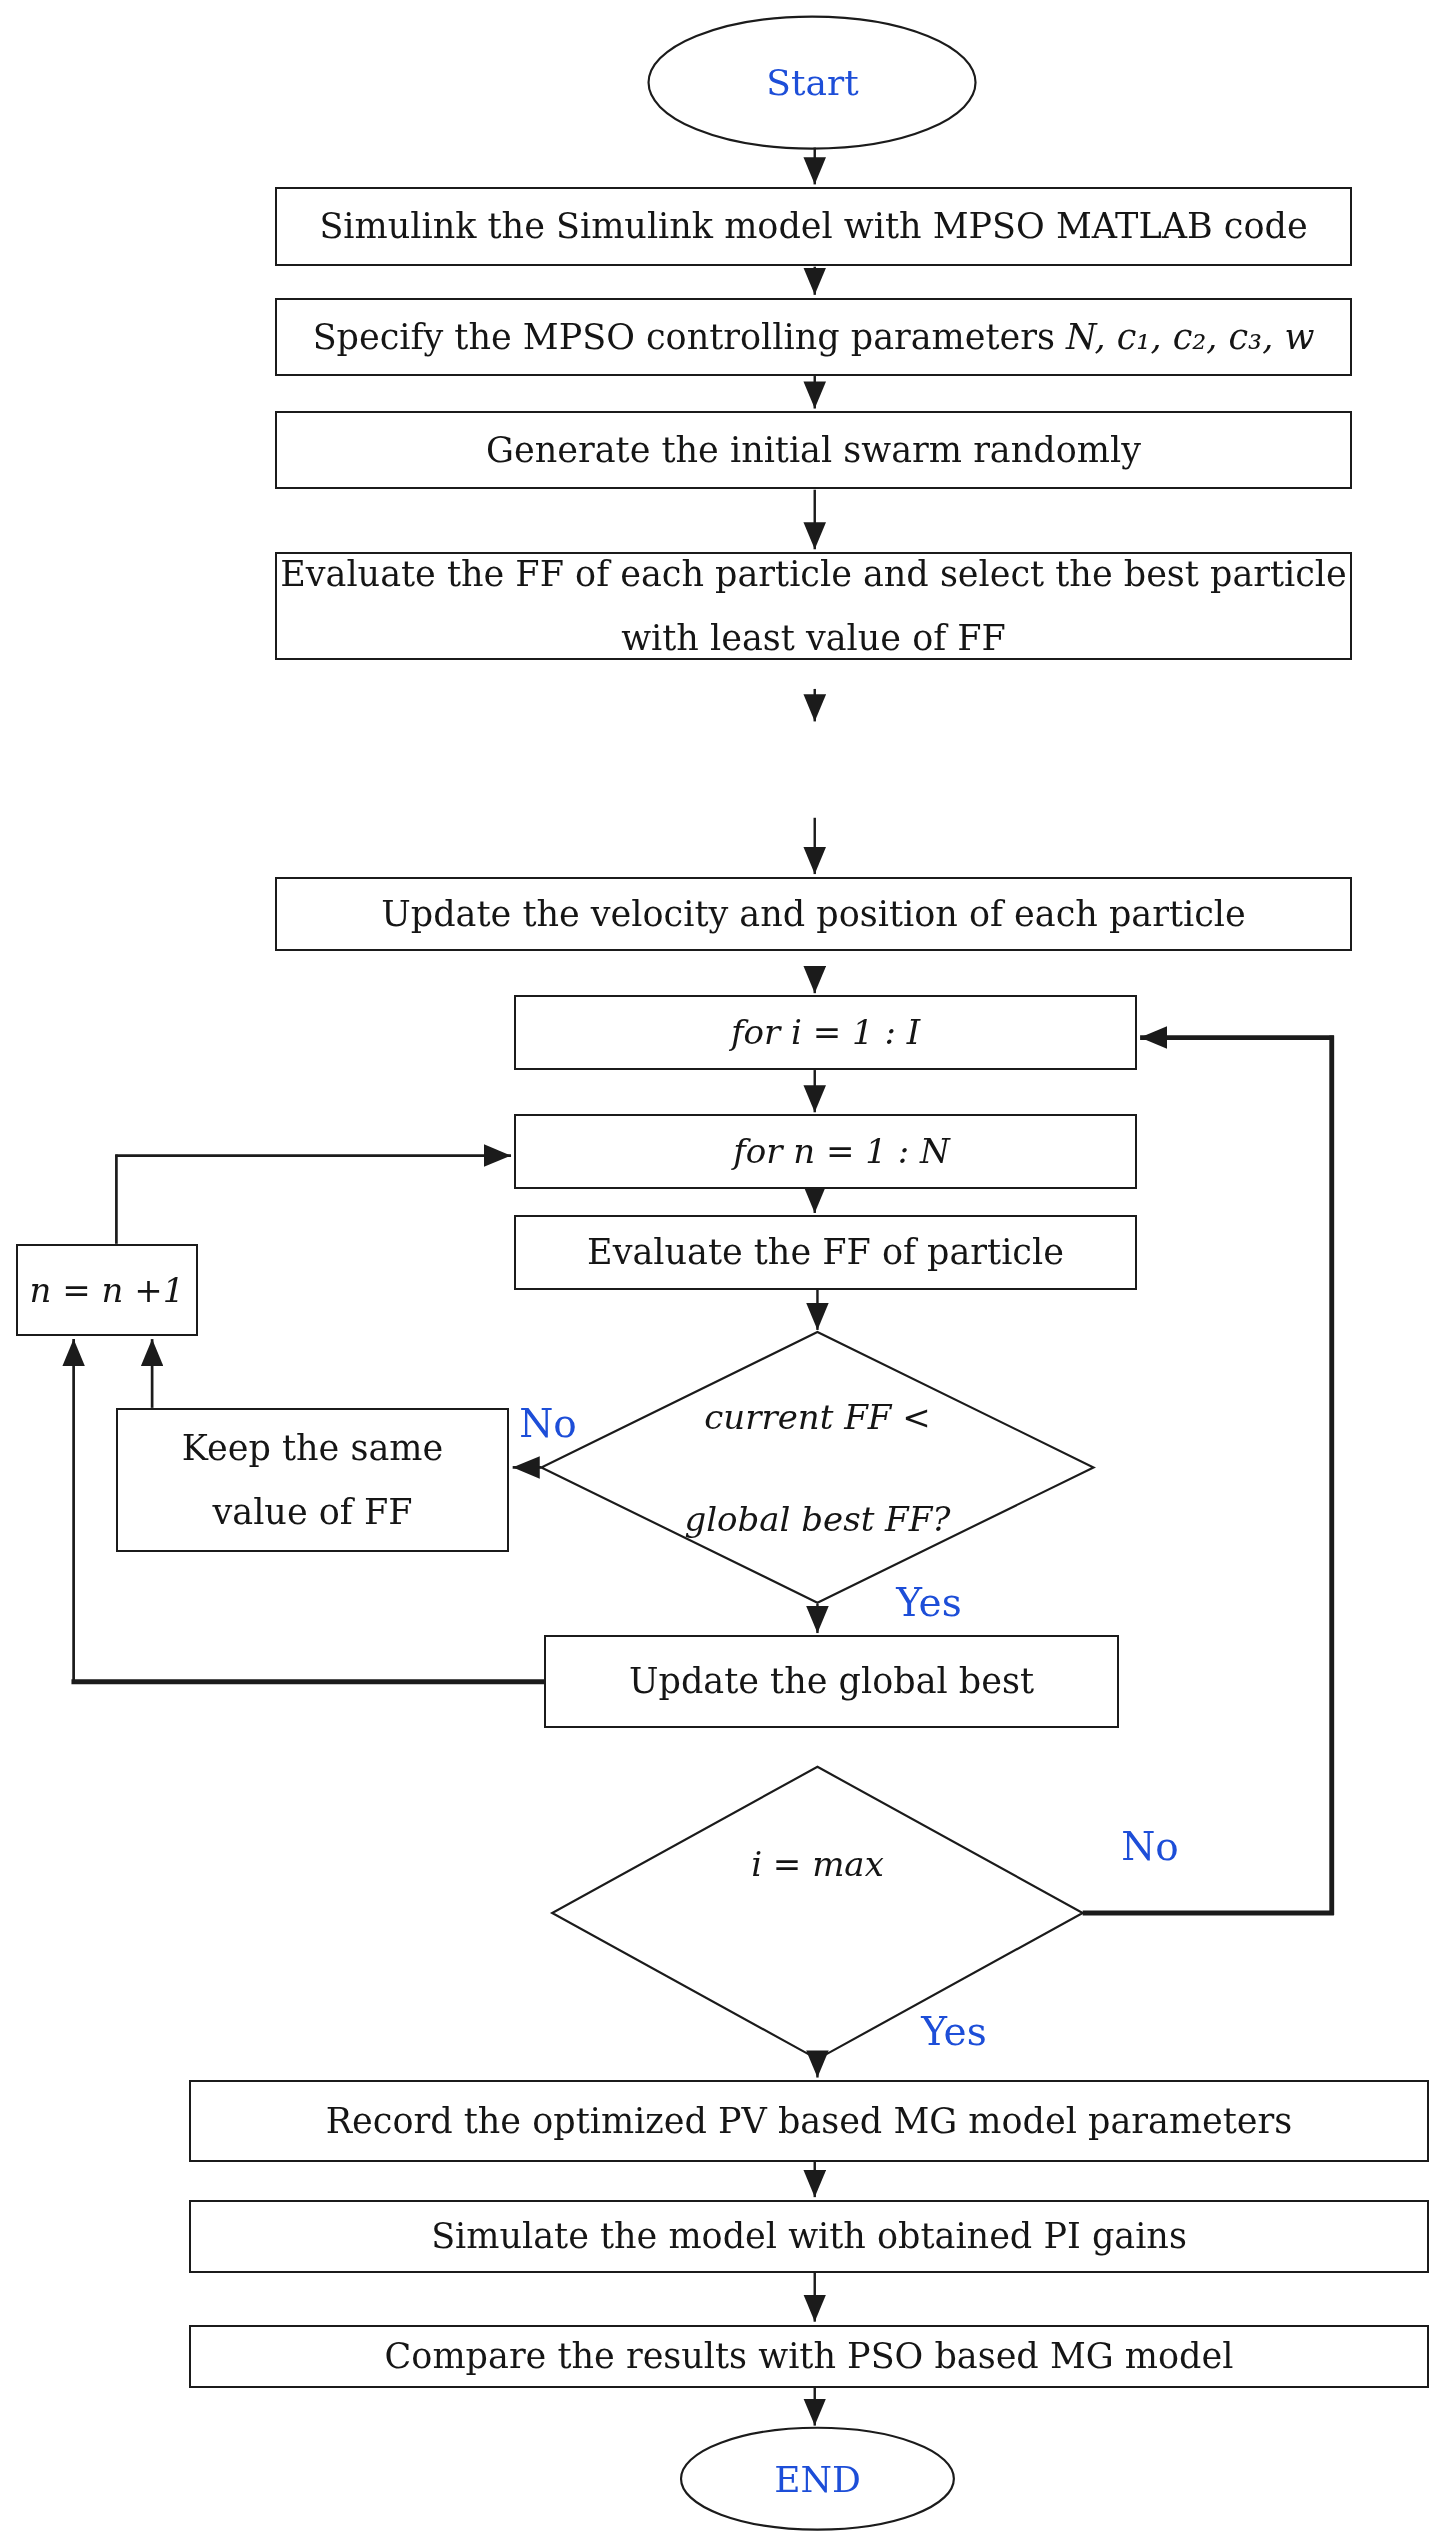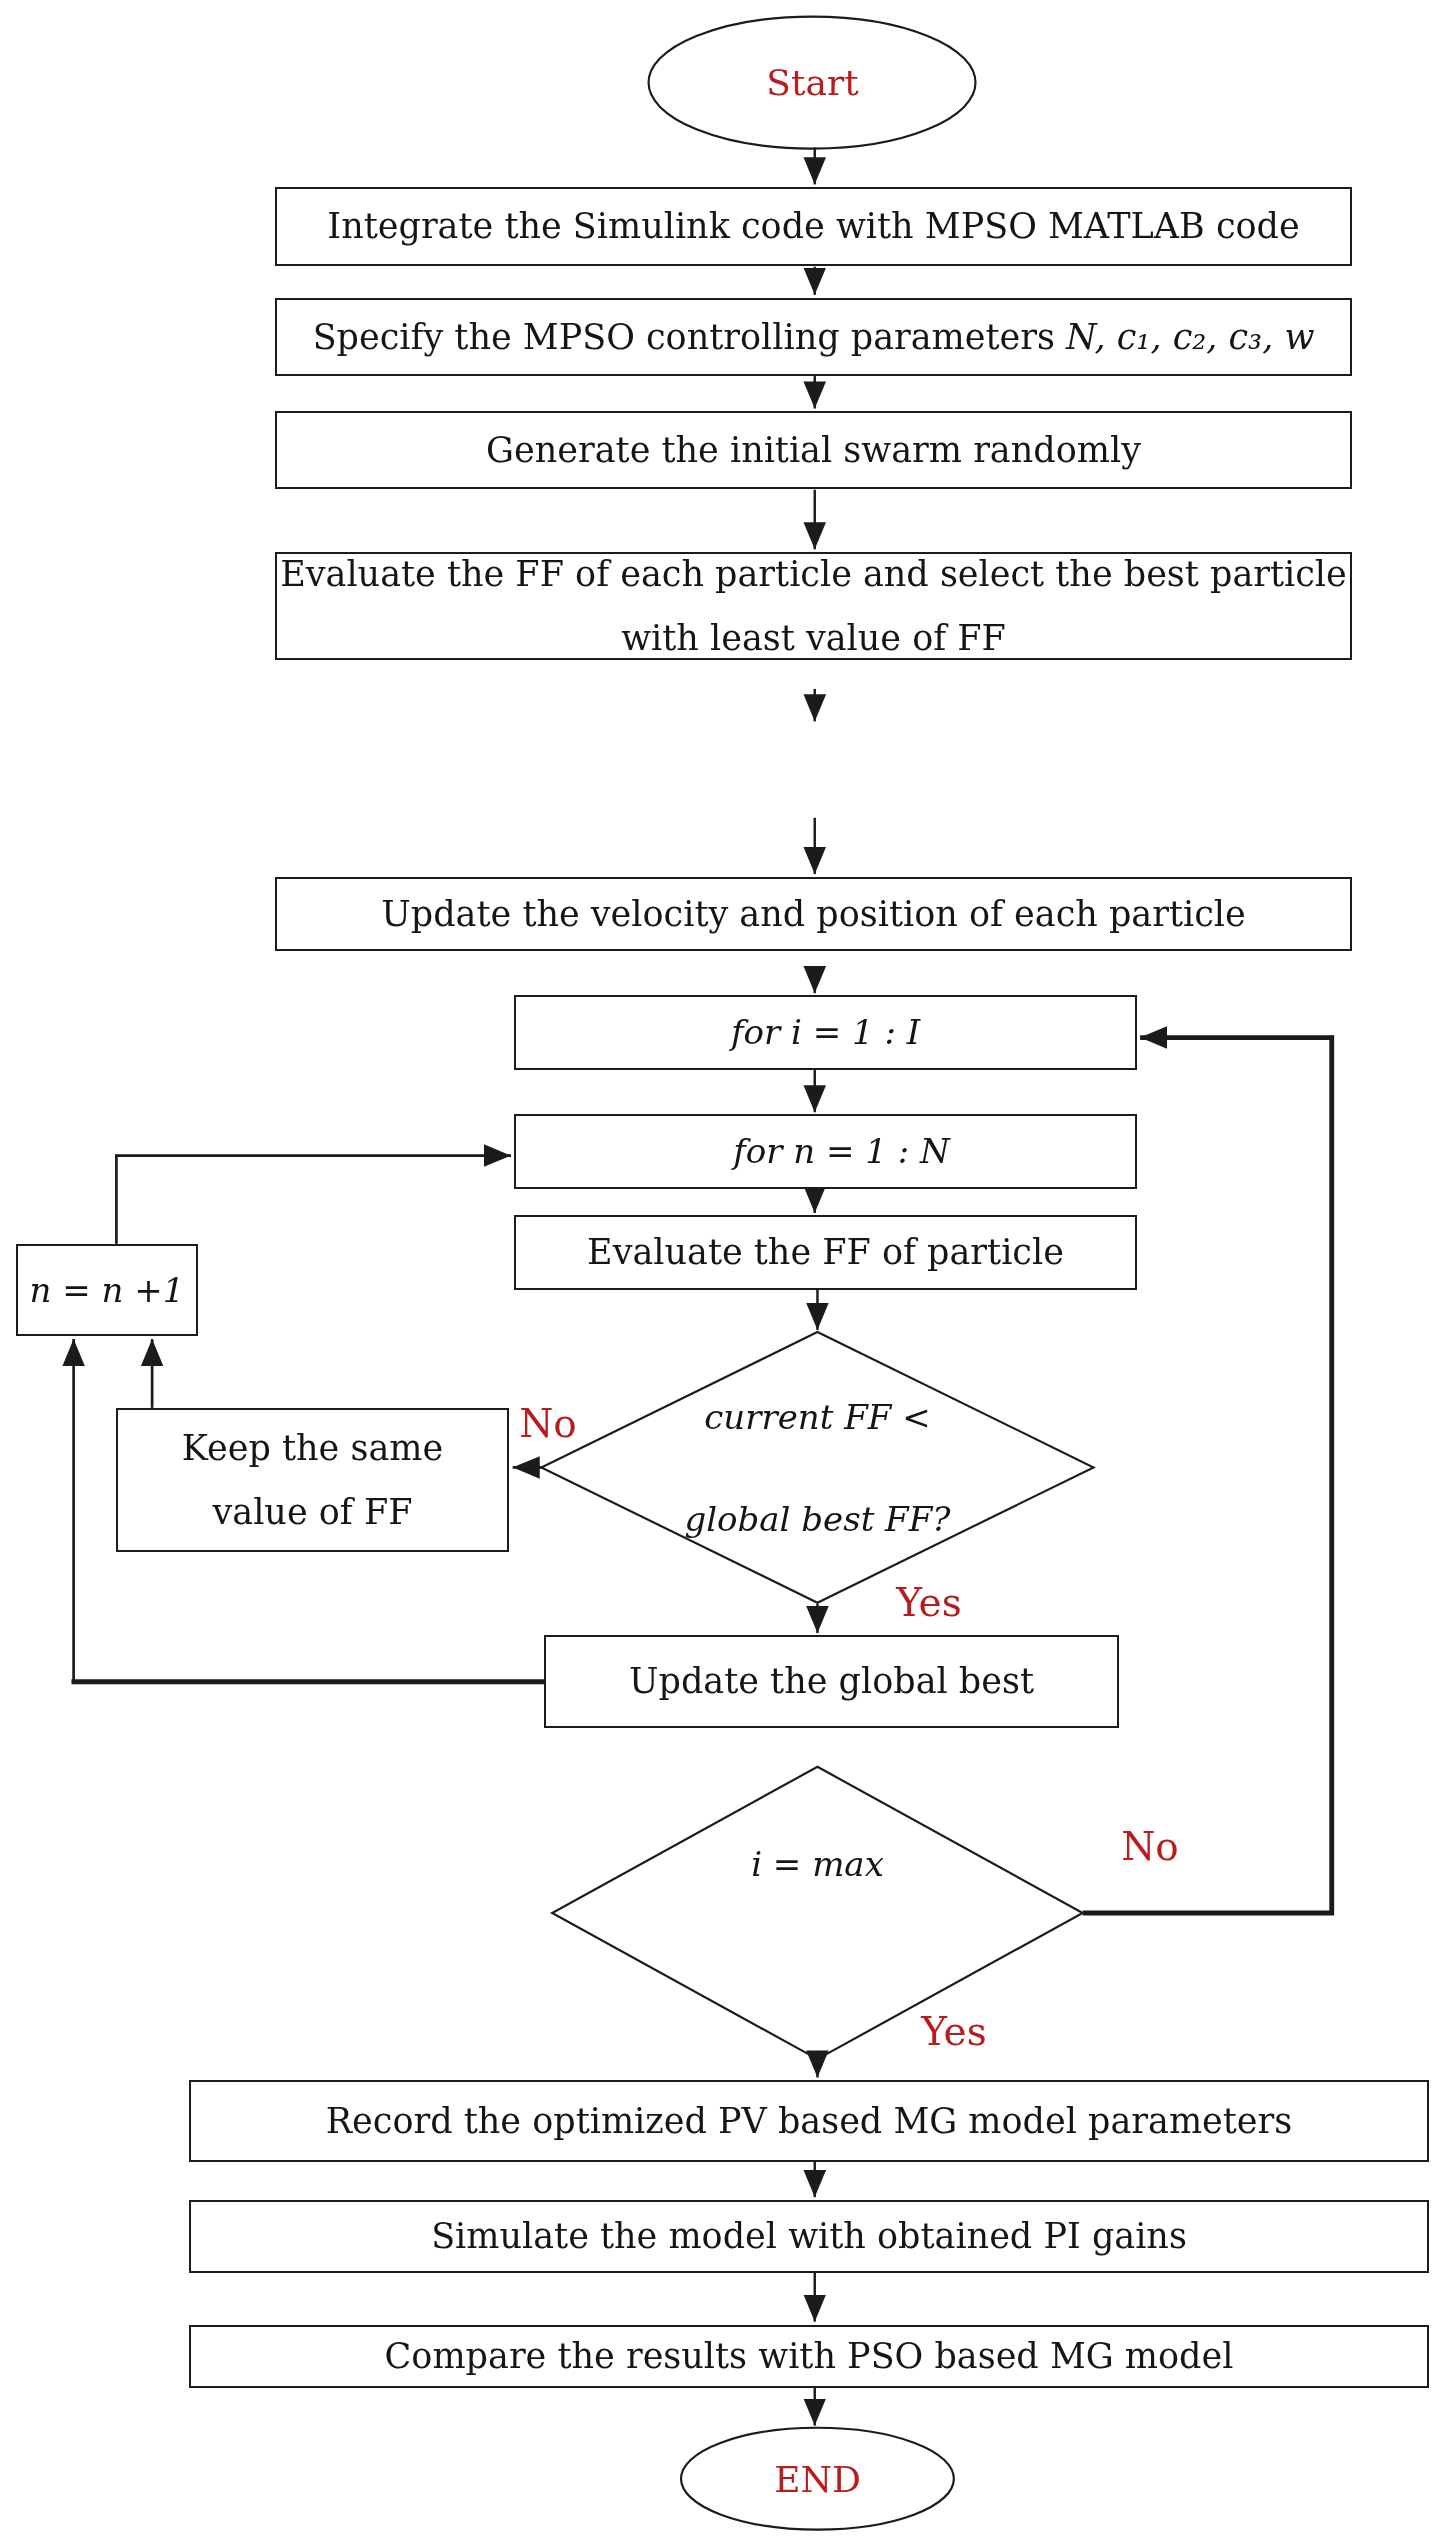--- a/index.html
+++ b/index.html
@@ -25,21 +25,21 @@
     font-size:35px;
     line-height:61px;
     color:#151515;
   }
   .lbl{
     position:absolute;
     display:flex;
     align-items:center;
     justify-content:center;
     text-align:center;
-    color:#b91c1c;
+    color:#1d4ed8;
   }
   .terminal-label{font-size:36px;}
   .edge-label{font-size:39px;}
   .it{font-style:italic;}
   .loopbox{font-size:34px;font-style:italic;}
   .decision-text{
     position:absolute;
     text-align:center;
     font-style:italic;
     font-size:34px;
@@ -94,21 +94,21 @@
 
     <line x1="2000" y1="3533" x2="2464" y2="3533" stroke="#1b1b1b" stroke-width="9"></line>
     <line x1="2460" y1="3537" x2="2460" y2="1912" stroke="#1b1b1b" stroke-width="9"></line>
     <line x1="2464" y1="1916" x2="2106" y2="1916" stroke="#1b1b1b" stroke-width="9" marker-end="url(#ah)"></line>
   </svg>
 
   <div class="lbl terminal-label" style="left:649px;top:16px;width:327px;height:132px;">Start</div>
   <div class="lbl terminal-label" style="left:681px;top:2428px;width:273px;height:102px;">END</div>
 
   <div class="pbox" style="left:275px;top:187px;width:1077px;height:79px;">
-    <span>Integrate the Simulink code with MPSO MATLAB code</span>
+    <span>Simulink the Simulink model with MPSO MATLAB code</span>
   </div>
 
   <div class="pbox" style="left:275px;top:298px;width:1077px;height:78px;">
     <span><span>Specify the MPSO controlling parameters </span><span class="it">N, c₁, c₂, c₃, w</span></span>
   </div>
 
   <div class="pbox" style="left:275px;top:411px;width:1077px;height:78px;">
     <span>Generate the initial swarm randomly</span>
   </div>
 

